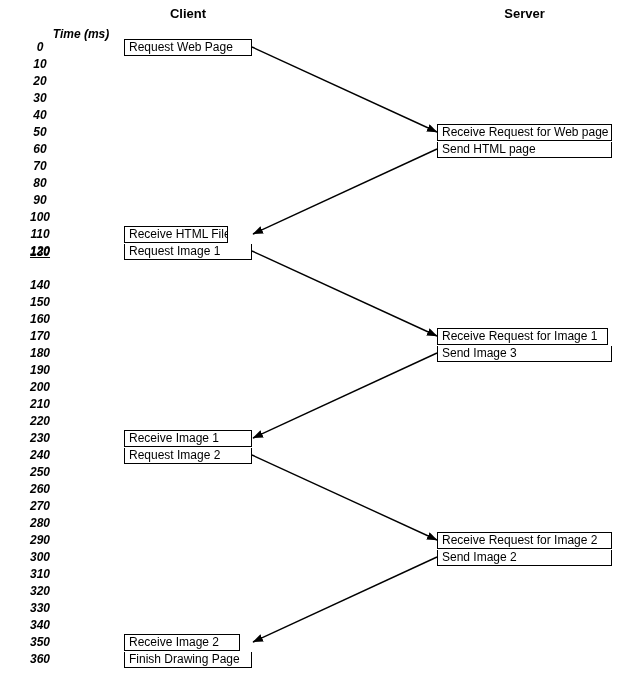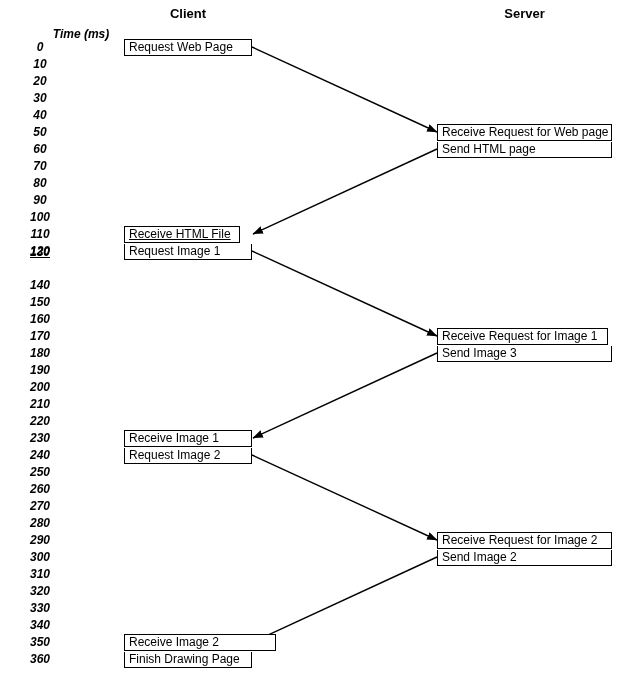--- a/index.html
+++ b/index.html
@@ -126,24 +126,24 @@
       <line x1="252" y1="251" x2="437" y2="336" marker-end="url(#ah)"></line>
       <line x1="437" y1="353" x2="253" y2="438" marker-end="url(#ah)"></line>
       <line x1="252" y1="455" x2="437" y2="540" marker-end="url(#ah)"></line>
       <line x1="437" y1="557" x2="253" y2="642" marker-end="url(#ah)"></line>
     </svg>
 
   <div>
       <div class="evbox" style="left: 124px; width: 128px; top: 38.5px;">Request Web Page</div>
       <div class="evbox" style="left: 437px; width: 175px; top: 123.5px;">Receive Request for Web page</div>
       <div class="evbox" style="left: 437px; width: 175px; border-top: none; height: 15.5px; top: 142px; text-align: center;">Send HTML page</div>
-      <div class="evbox" style="left: 124px; width: 116px; top: 225.5px; text-decoration: underline;">Receive HTML File</div>
+      <div class="evbox" style="left: 124px; width: 104px; top: 225.5px;">Receive HTML File</div>
       <div class="evbox" style="left: 124px; width: 128px; border-top: none; height: 15.5px; top: 244px;">Request Image 1</div>
       <div class="evbox" style="left: 437px; width: 171px; top: 327.5px;">Receive Request for Image 1</div>
       <div class="evbox" style="left: 437px; width: 175px; border-top: none; height: 15.5px; top: 346px;">Send Image 3</div>
       <div class="evbox" style="left: 124px; width: 128px; top: 429.5px;">Receive Image 1</div>
       <div class="evbox" style="left: 124px; width: 128px; border-top: none; height: 15.5px; top: 448px;">Request Image 2</div>
       <div class="evbox" style="left: 437px; width: 175px; top: 531.5px;">Receive Request for Image 2</div>
       <div class="evbox" style="left: 437px; width: 175px; border-top: none; height: 15.5px; top: 550px;">Send Image 2</div>
-      <div class="evbox" style="left: 124px; width: 152px; top: 633.5px; text-align: center;">Receive Image 2</div>
+      <div class="evbox" style="left: 124px; width: 116px; top: 633.5px; text-align: center;">Receive Image 2</div>
       <div class="evbox" style="left: 124px; width: 128px; border-top: none; height: 15.5px; top: 652px;">Finish Drawing Page</div>
     </div>
 </div>
 
 </body></html>

